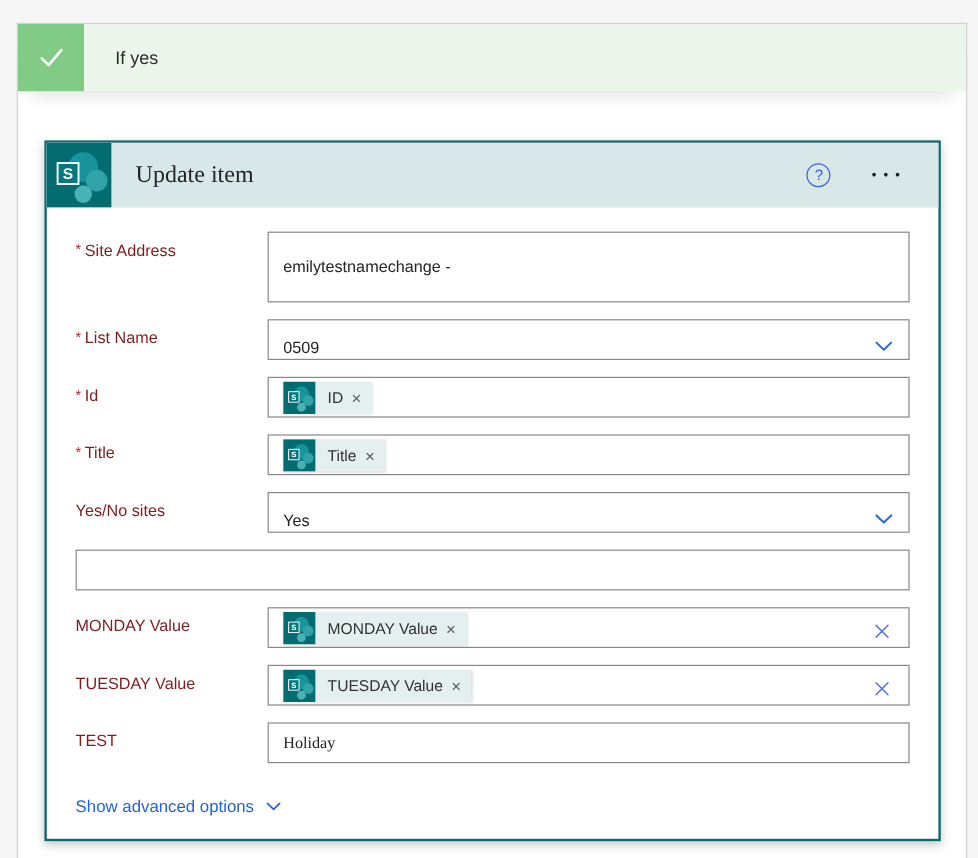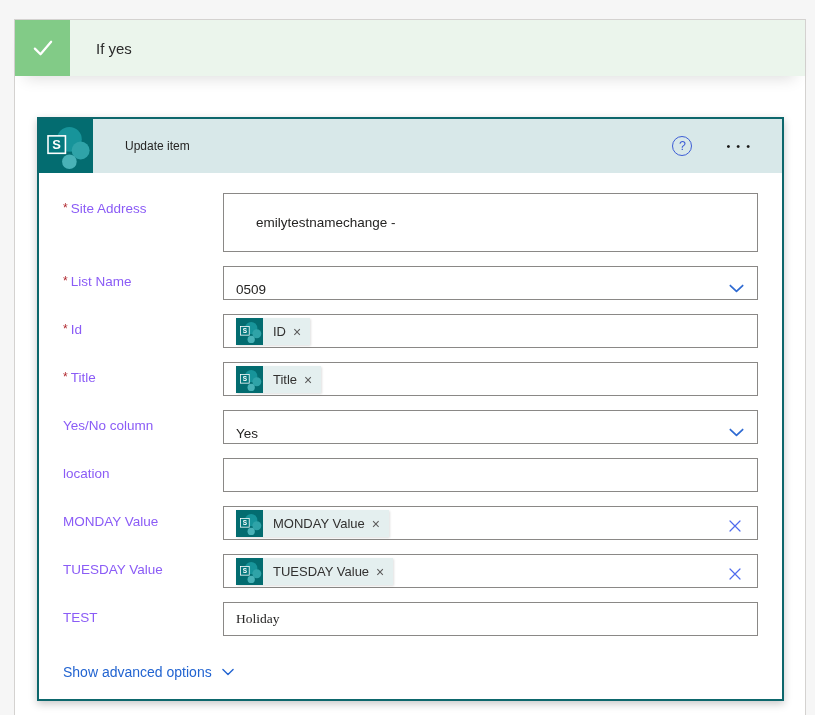--- a/index.html
+++ b/index.html
@@ -48,23 +48,24 @@
     display: flex; align-items: center;
     height: 54px;
     background: #d8e8e9;
   }
   .card-logo {
     width: 54px; height: 54px;
     flex: 0 0 auto;
     display: block;
   }
   .card-title {
-    margin-left: 32px;
-    font-size: 12px;
+    margin-left: 20px;
+    font-size: 20px;
     color: #252423;
+    font-family: Liberation Serif, serif;
   }
   .card-header-actions {
     margin-left: auto;
     display: flex; align-items: center;
     gap: 30px;
     margin-right: 26px;
   }
   .help-icon {
     width: 20px; height: 20px;
     border: 1.5px solid #3d5dd6;
@@ -81,42 +82,42 @@
     cursor: pointer;
     padding: 4px 0 4px 4px;
   }
   .card-body { padding: 20px 24px 10px 24px; }
   
   .row { display: flex; align-items: flex-start; margin-bottom: 14px; }
   .row-label {
     width: 160px; flex: 0 0 auto;
     padding-top: 8px;
     font-size: 13.5px;
-    color: #8b5cf6;
+    color: #7f1d1d;
   }
   .req::before { content: "*"; color: #b0282e; margin-right: 3px; font-size: 12px; position: relative; top: -1px; }
   .row-input { flex: 1 1 auto; }
   .input-box {
     border: 1px solid #8a8886;
     background: #fff;
     min-height: 34px;
     display: flex; align-items: flex-end;
     padding: 2px 12px;
     font-size: 13.5px;
     color: #252423;
     position: relative;
   }
   .input-box.two-line {
     flex-direction: column;
     align-items: stretch;
     justify-content: center;
     min-height: 59px;
     padding: 8px 12px;
   }
-  .tl-line { line-height: 21px; display: flex; align-items: center; margin-left: 20px; }
+  .tl-line { line-height: 21px; display: flex; align-items: center; }
   .redact-gap { display: inline-block; width: 152px; }
   .chev { margin-left: auto; flex: 0 0 auto; display: block; cursor: pointer; }
   input.native {
     border: none; outline: none;
     width: 100%; height: 28px;
     font-size: 13.5px;
     font-family: Liberation Serif, serif;
     color: #252423;
   }
   
@@ -242,36 +243,35 @@
                 </span>
               <span class="chip-label">Title</span>
               <span class="chip-x">×</span>
             </span>
           </div>
         </div>
       </div>
 
       
       <div class="row">
-        <div class="row-label">Yes/No column</div>
+        <div class="row-label">Yes/No sites</div>
         <div class="row-input">
           <div class="input-box">
             <span>Yes</span>
             <span class="chev">
                 <svg viewBox="0 0 16 16" width="17" height="17" style="display: block;" xmlns="http://www.w3.org/2000/svg">
   <path d="M2.2 5.2 L8 10.8 L13.8 5.2" fill="none" stroke="#2e6ad2" stroke-width="1.6" stroke-linecap="round" stroke-linejoin="round"></path>
 </svg>
               </span>
           </div>
         </div>
       </div>
 
       
       <div class="row">
-        <div class="row-label">location</div>
         <div class="row-input">
           <div class="input-box">
             <input class="native" type="text" value="" style="">
           </div>
         </div>
       </div>
 
       
       <div class="row">
         <div class="row-label">MONDAY Value</div>

